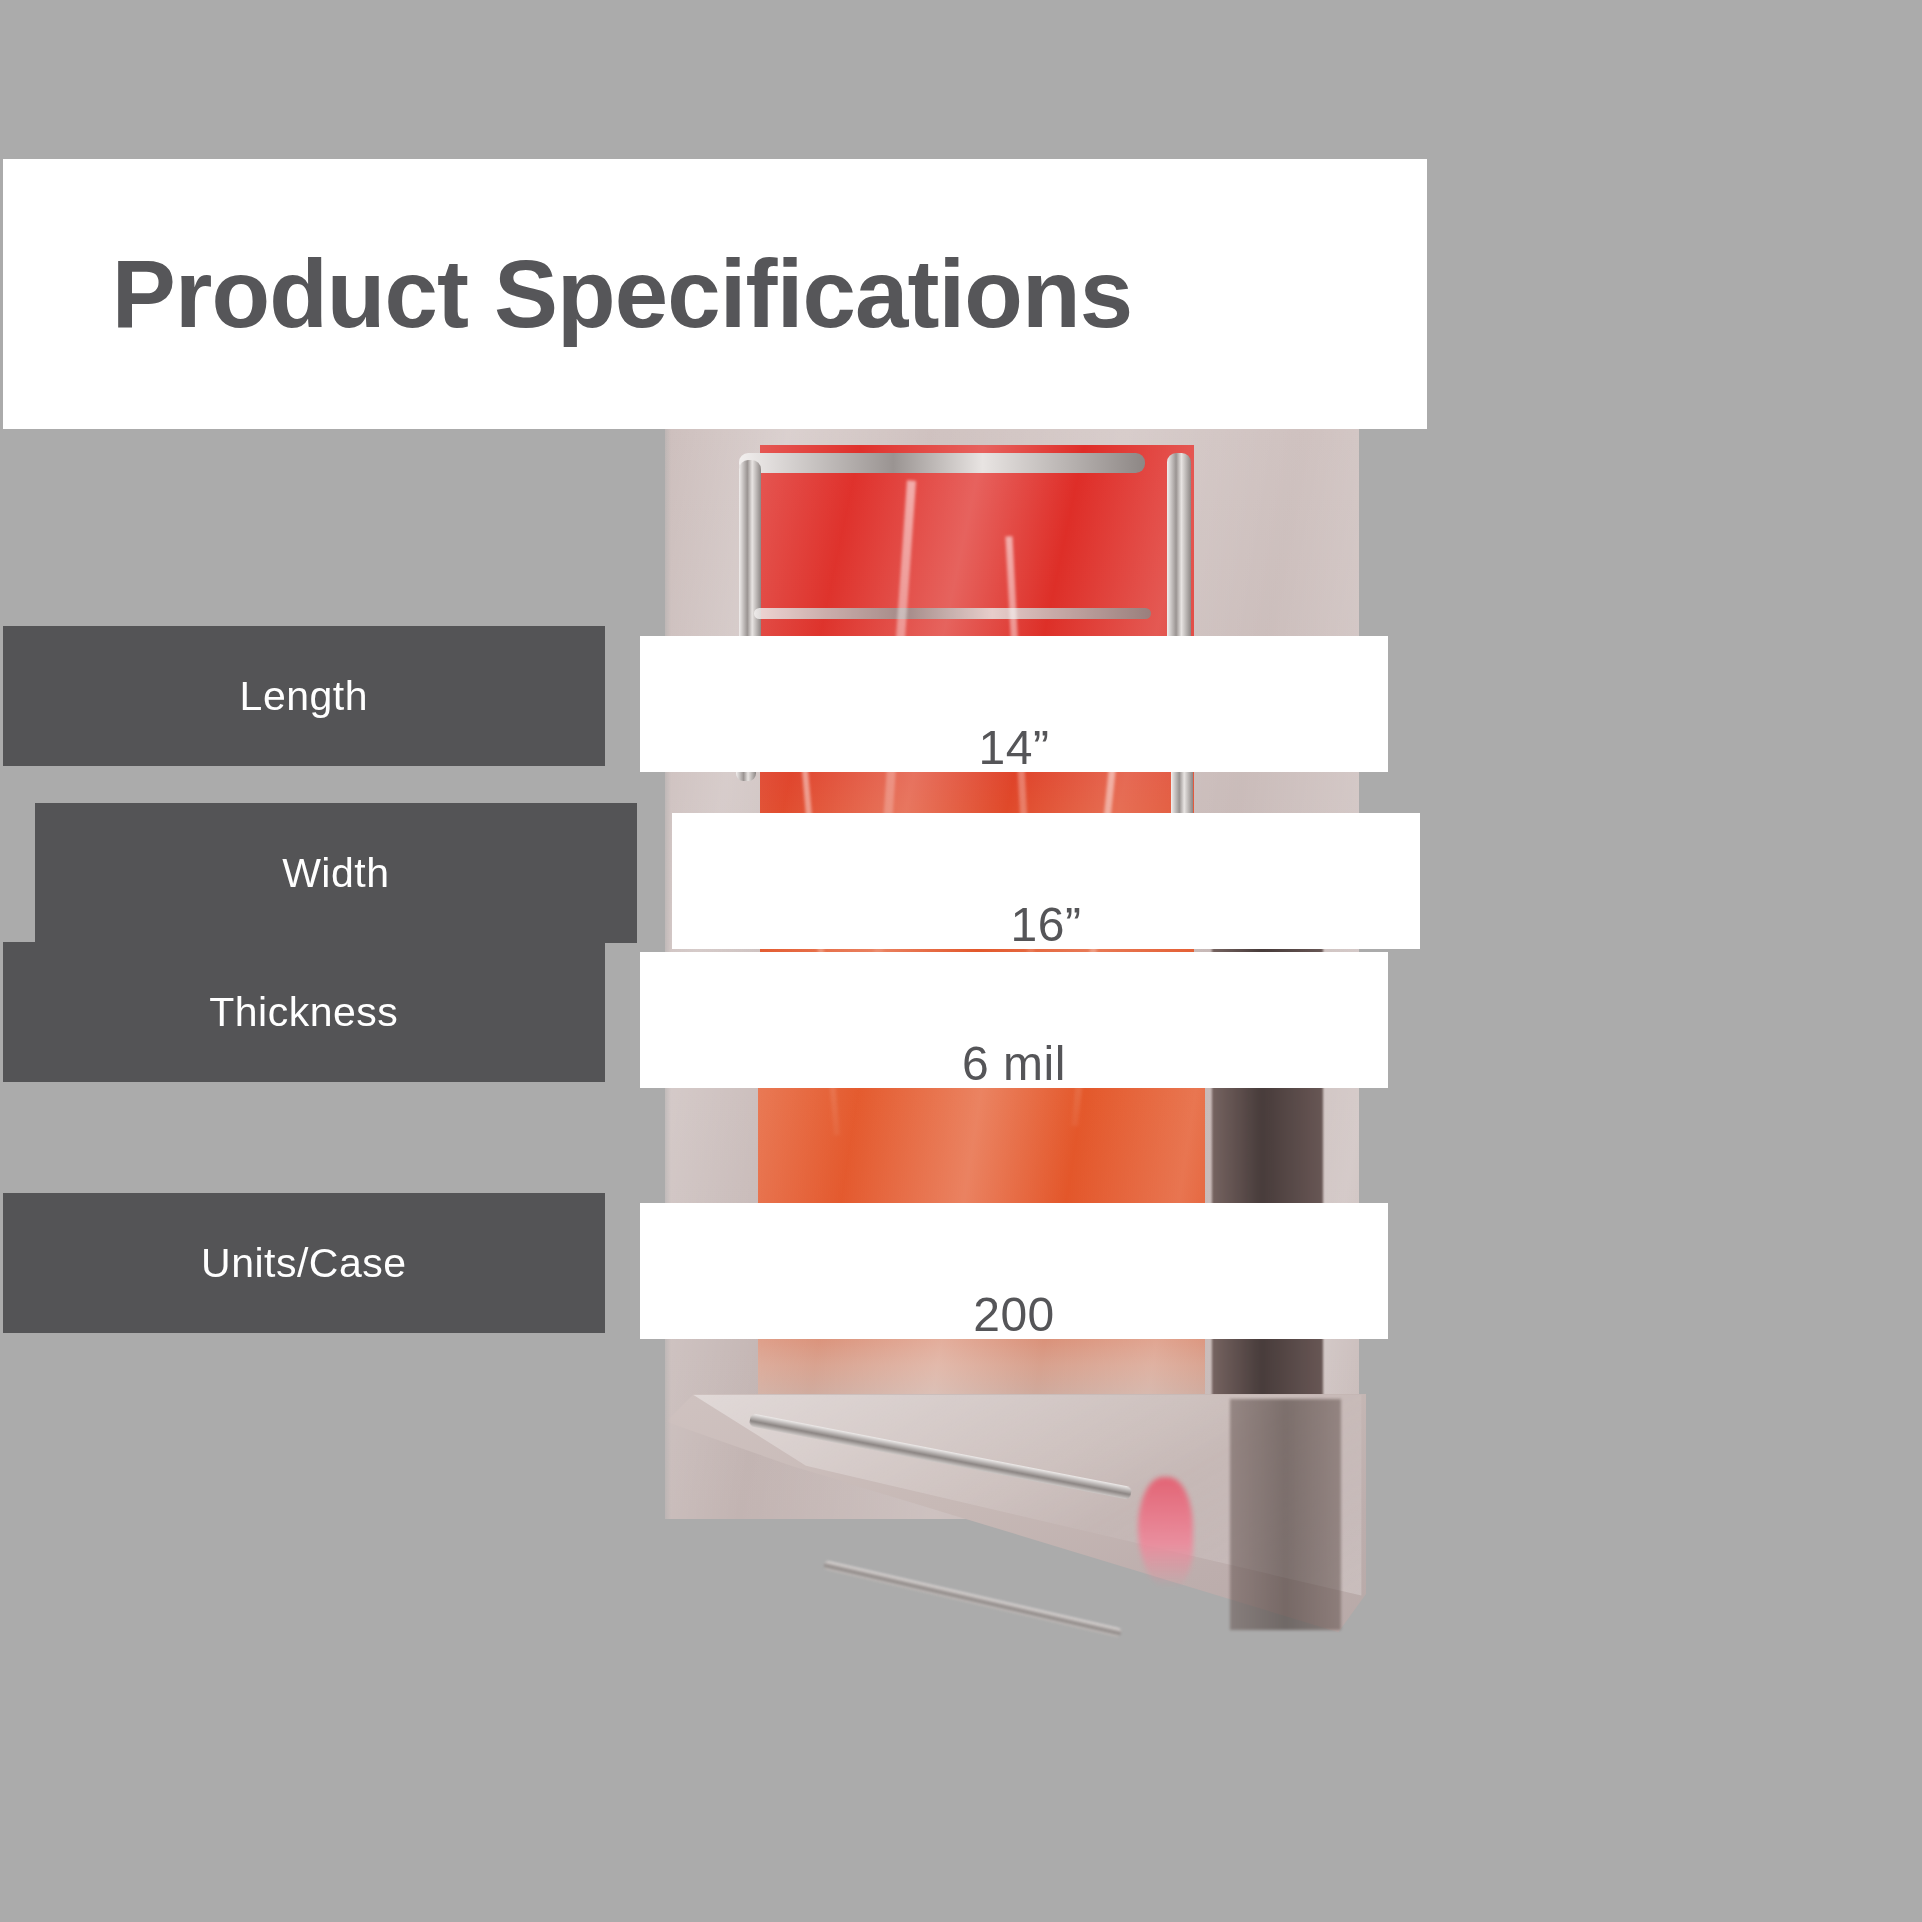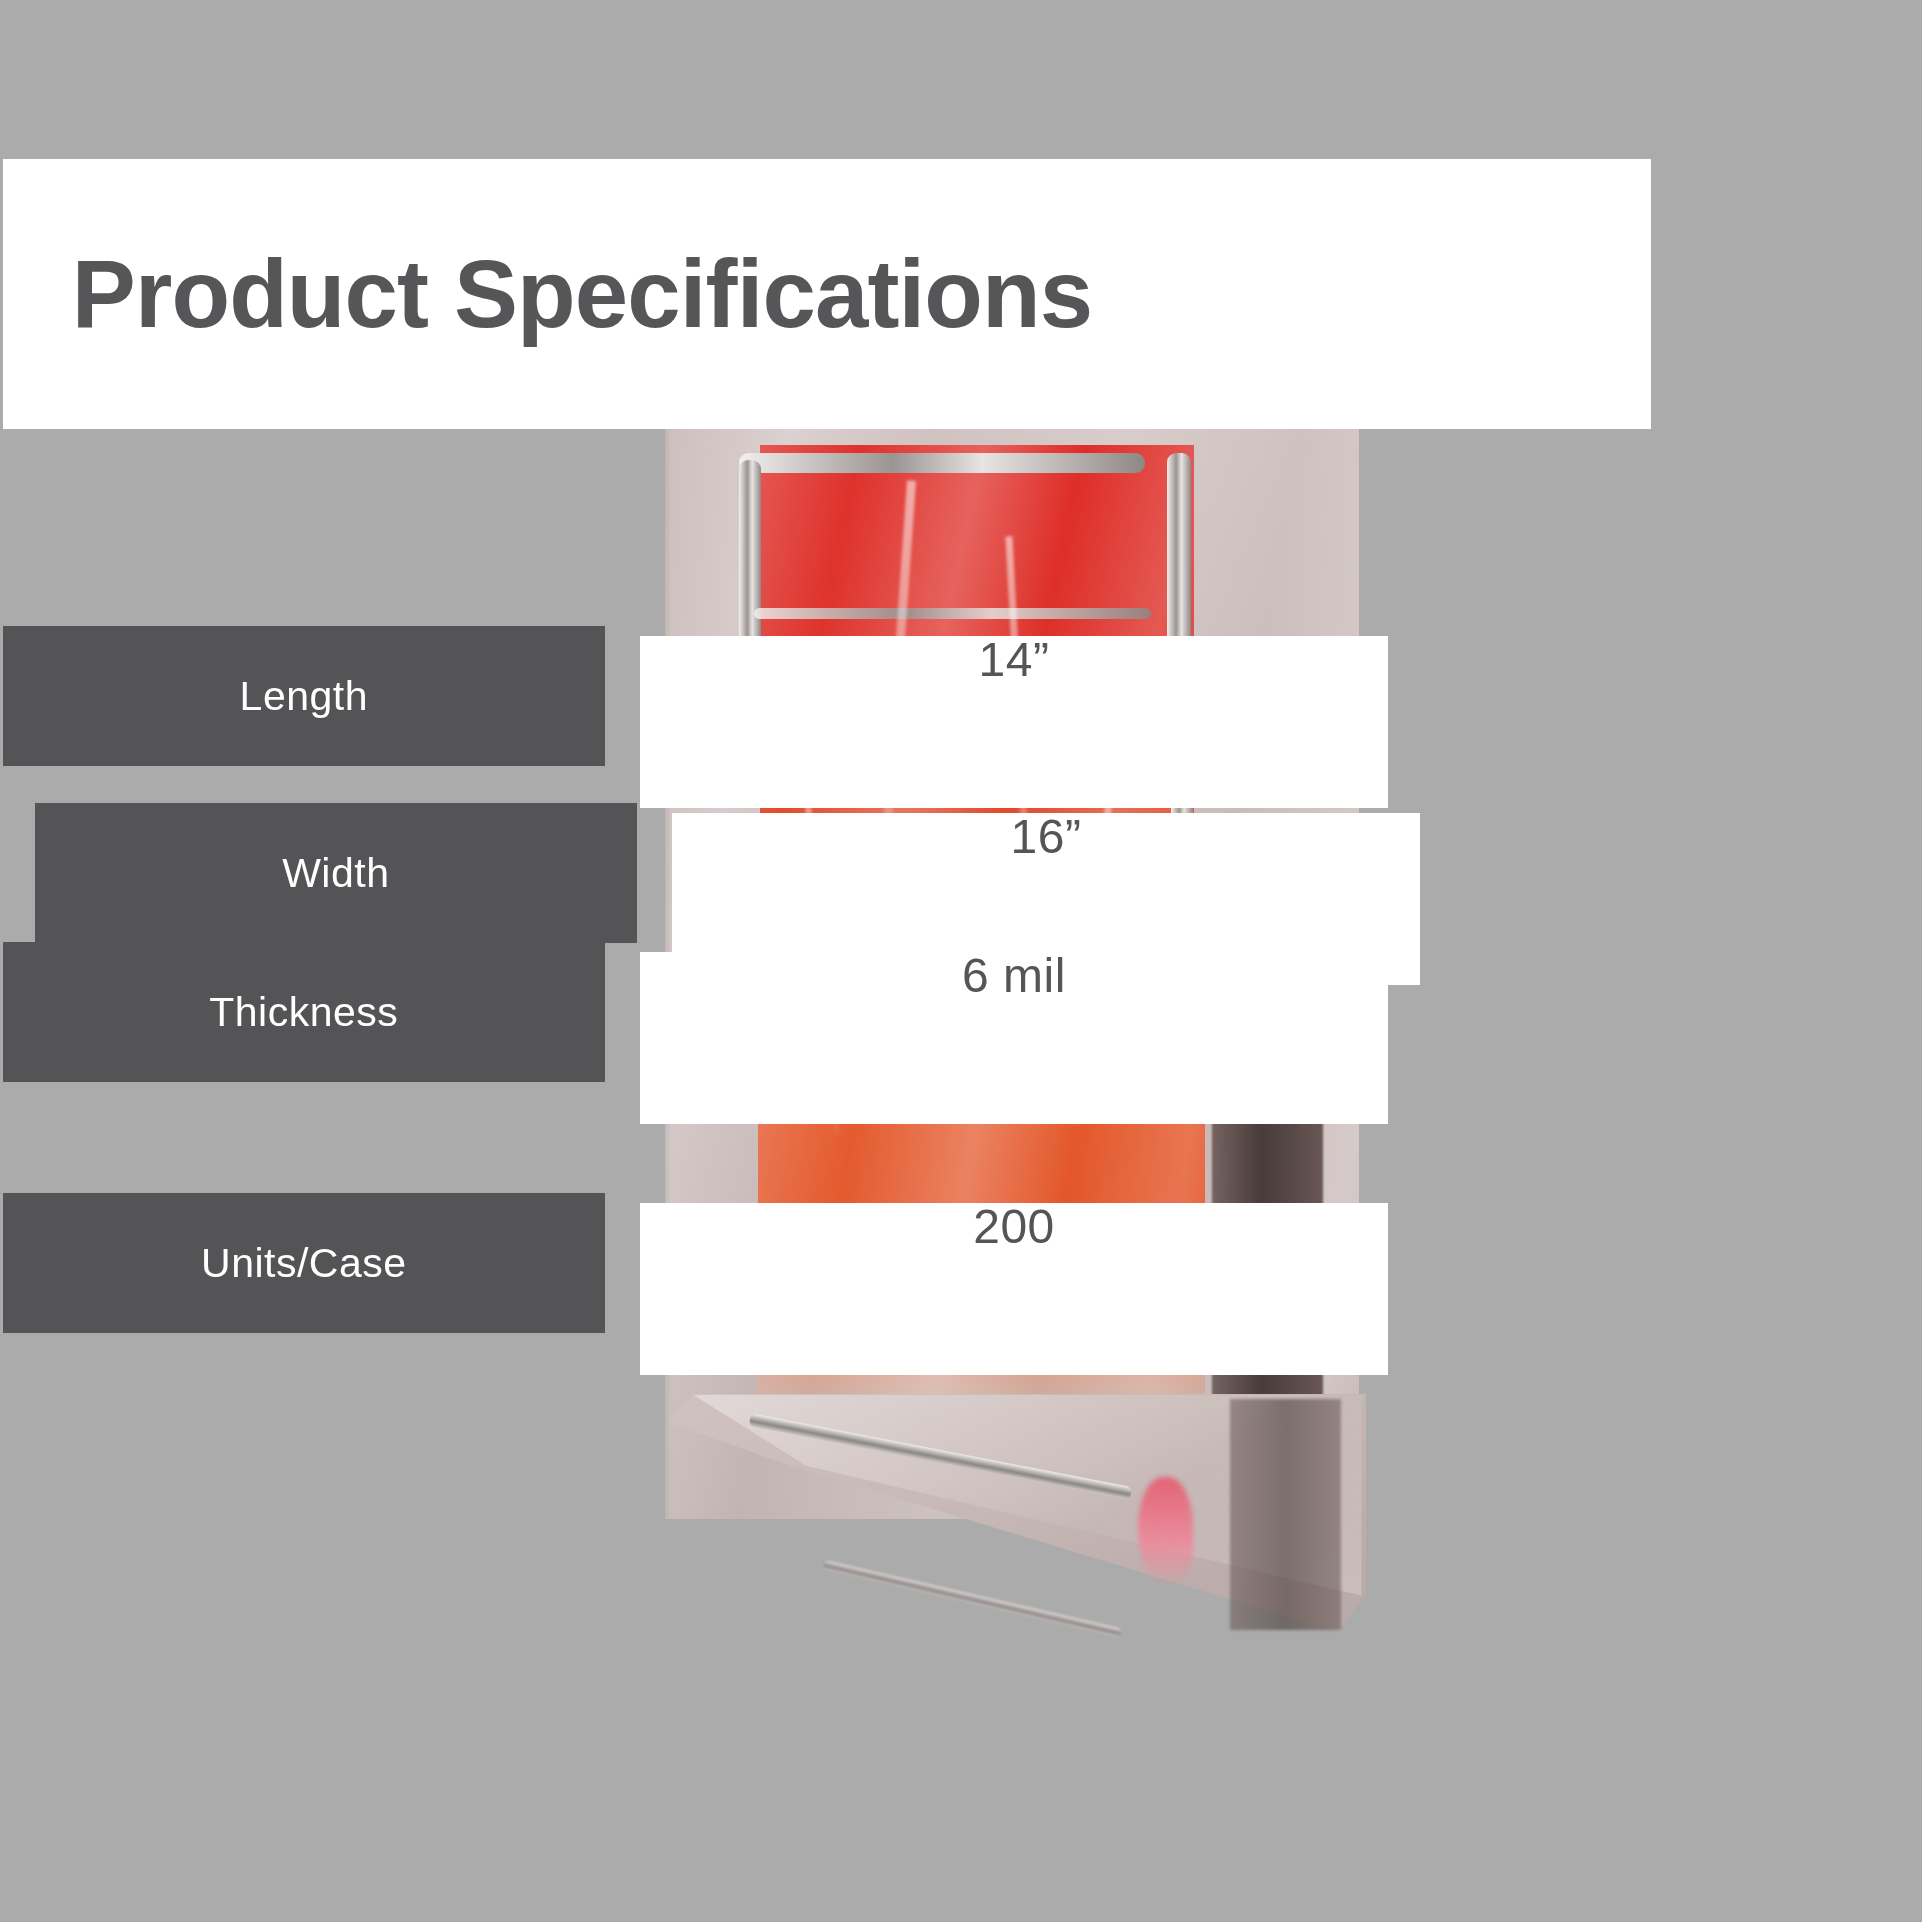--- a/index.html
+++ b/index.html
@@ -164,25 +164,26 @@
     position: absolute; inset: 0;
     background: linear-gradient(90deg, rgba(171,171,171,1) 0px, rgba(171,171,171,0) 13px);
     pointer-events: none;
   }
 
   
   .title-banner {
     position: absolute;
     left: 2.8px;
     top: 159px;
-    width: 1648px;
+    width: 1384px;
     height: 270px;
     background: #ffffff;
     display: flex;
     align-items: center;
+    padding-left: 40px;
   }
   .title-text {
     margin-left: 69px;
     font-size: 96px;
     font-weight: 700;
     letter-spacing: -0.9px;
     color: #565659;
     line-height: 1;
     white-space: nowrap;
   }
@@ -210,24 +211,24 @@
     font-size: 41px;
     font-weight: 400;
     letter-spacing: 0.5px;
     line-height: 1;
   }
   .spec-value {
     position: absolute;
     left: 640px;
     top: 10px;
     width: 748px;
-    height: 172px;
+    height: 136px;
     background: #ffffff;
     display: flex;
-    align-items: flex-start;
+    align-items: flex-end;
     justify-content: center;
   }
   .spec-value span {
     color: #555558;
     font-size: 48px;
     font-weight: 400;
     letter-spacing: 0.5px;
     line-height: 1;
   }
 </style>

